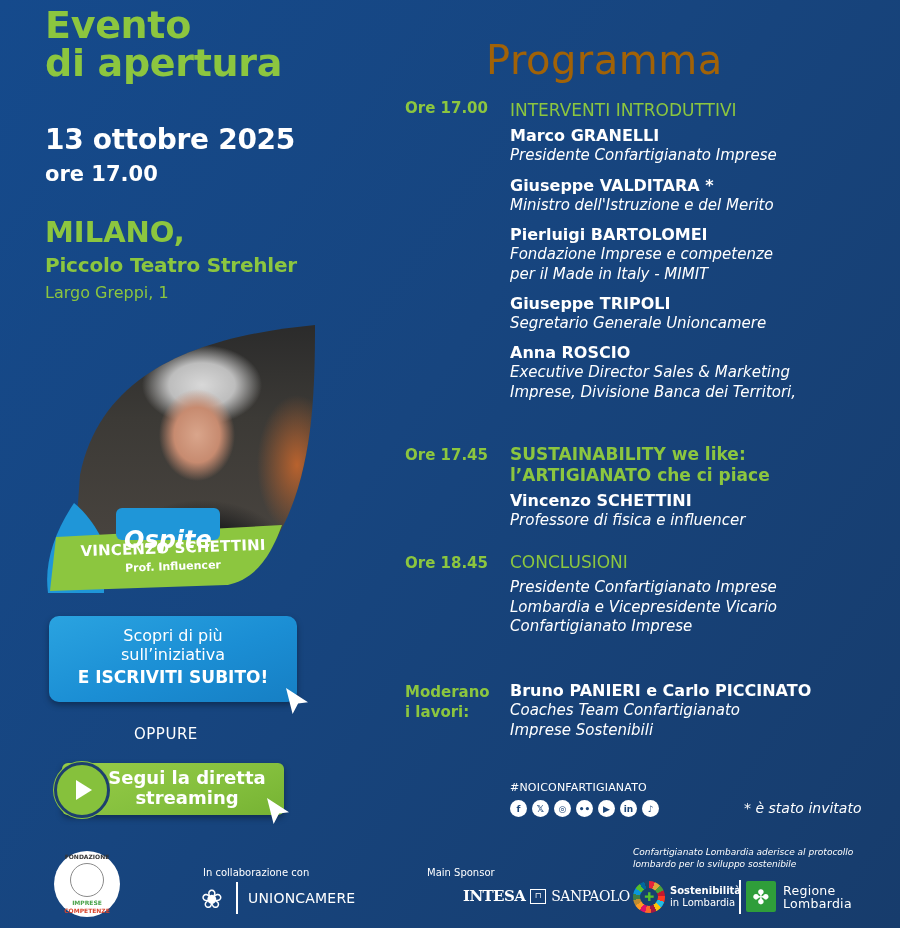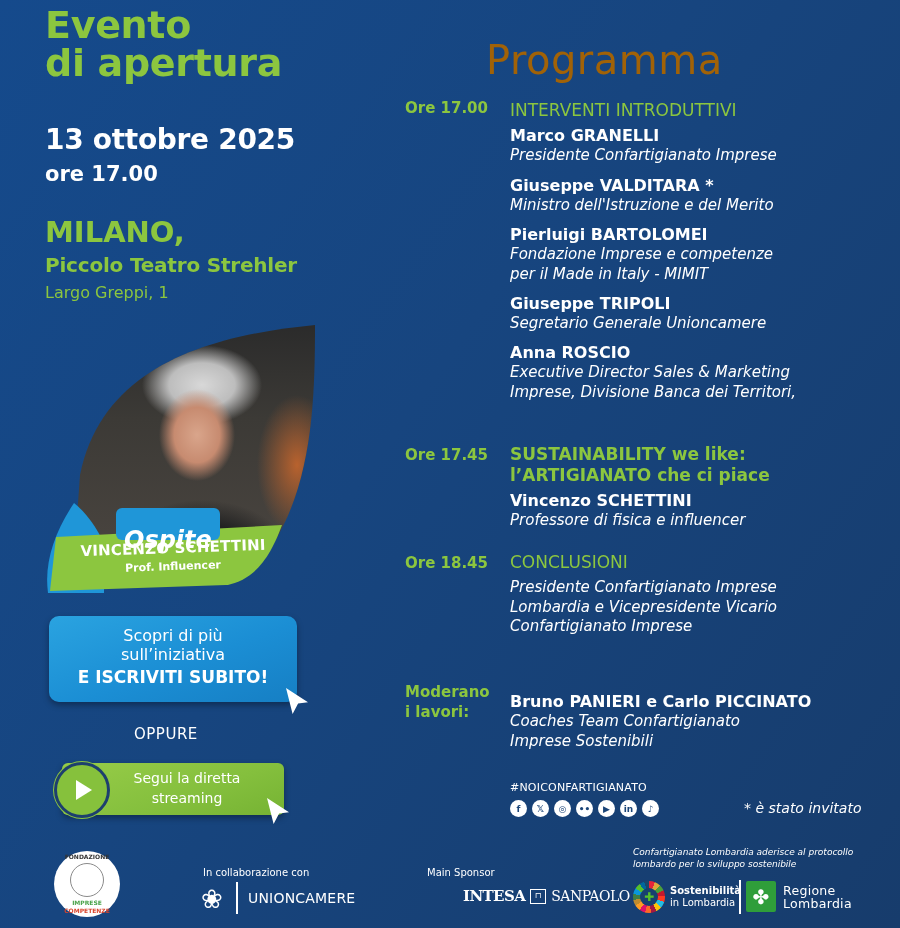--- a/index.html
+++ b/index.html
@@ -80,21 +80,21 @@
     border-radius: 6px; box-shadow: 0 3px 6px rgba(0,0,0,0.35); cursor: pointer;
   }
   .stream-circle {
     left: 54px; top: 762px; width: 56px; height: 56px; border-radius: 50%;
     background: #86c13c; border: 3px solid #1d3f6e; box-shadow: 0 0 0 1px #8cc63f;
     display: flex; align-items: center; justify-content: center;
   }
   .play { width: 0; height: 0; border-left: 16px solid #fff; border-top: 10px solid transparent; border-bottom: 10px solid transparent; margin-left: 4px; }
   .stream-text {
     left: 102px; top: 768px; width: 170px; text-align: center;
-    font-weight: 400; font-size: 14px; line-height: 20px; color: #fff;
+    font-weight: 700; font-size: 18px; line-height: 20px; color: #fff;
   }
 
   
   .prog-title { left: 486px; top: 37px; font-weight: 400; font-size: 40px; color: #a16207; letter-spacing: 0.5px; }
   .time { left: 405px; font-weight: 700; font-size: 15px; color: #8cc63f; }
   .sect { left: 510px; font-weight: 700; font-size: 17px; line-height: 21px; color: #8cc63f; }
   .sect.light { font-weight: 500; }
   .spk { left: 510px; width: 350px; }
   .spk .n { font-weight: 700; font-size: 16px; line-height: 20px; color: #fff; }
   .spk .r { font-style: italic; font-size: 15px; line-height: 19.5px; color: #fff; }
@@ -218,21 +218,21 @@
 <div class="abs spk" style="top:578px;">
   <div class="r">Presidente Confartigianato Imprese</div>
   <div class="r">Lombardia e Vicepresidente Vicario</div>
   <div class="r">Confartigianato Imprese</div>
 </div>
 
 <div class="abs time" style="top:682px; line-height:20px;">
   <div>Moderano</div>
   <div>i lavori:</div>
 </div>
-<div class="abs spk" style="top:681px; width:380px;margin-top:11px;">
+<div class="abs spk" style="top:681px; width:380px;">
   <div class="n">Bruno PANIERI e Carlo PICCINATO</div>
   <div class="r">Coaches Team Confartigianato</div>
   <div class="r">Imprese Sostenibili</div>
 </div>
 
 <div class="abs hashtag">#NOICONFARTIGIANATO</div>
 <div class="abs socials">
   <div class="soc">f</div>
   <div class="soc">𝕏</div>
   <div class="soc">◎</div>

